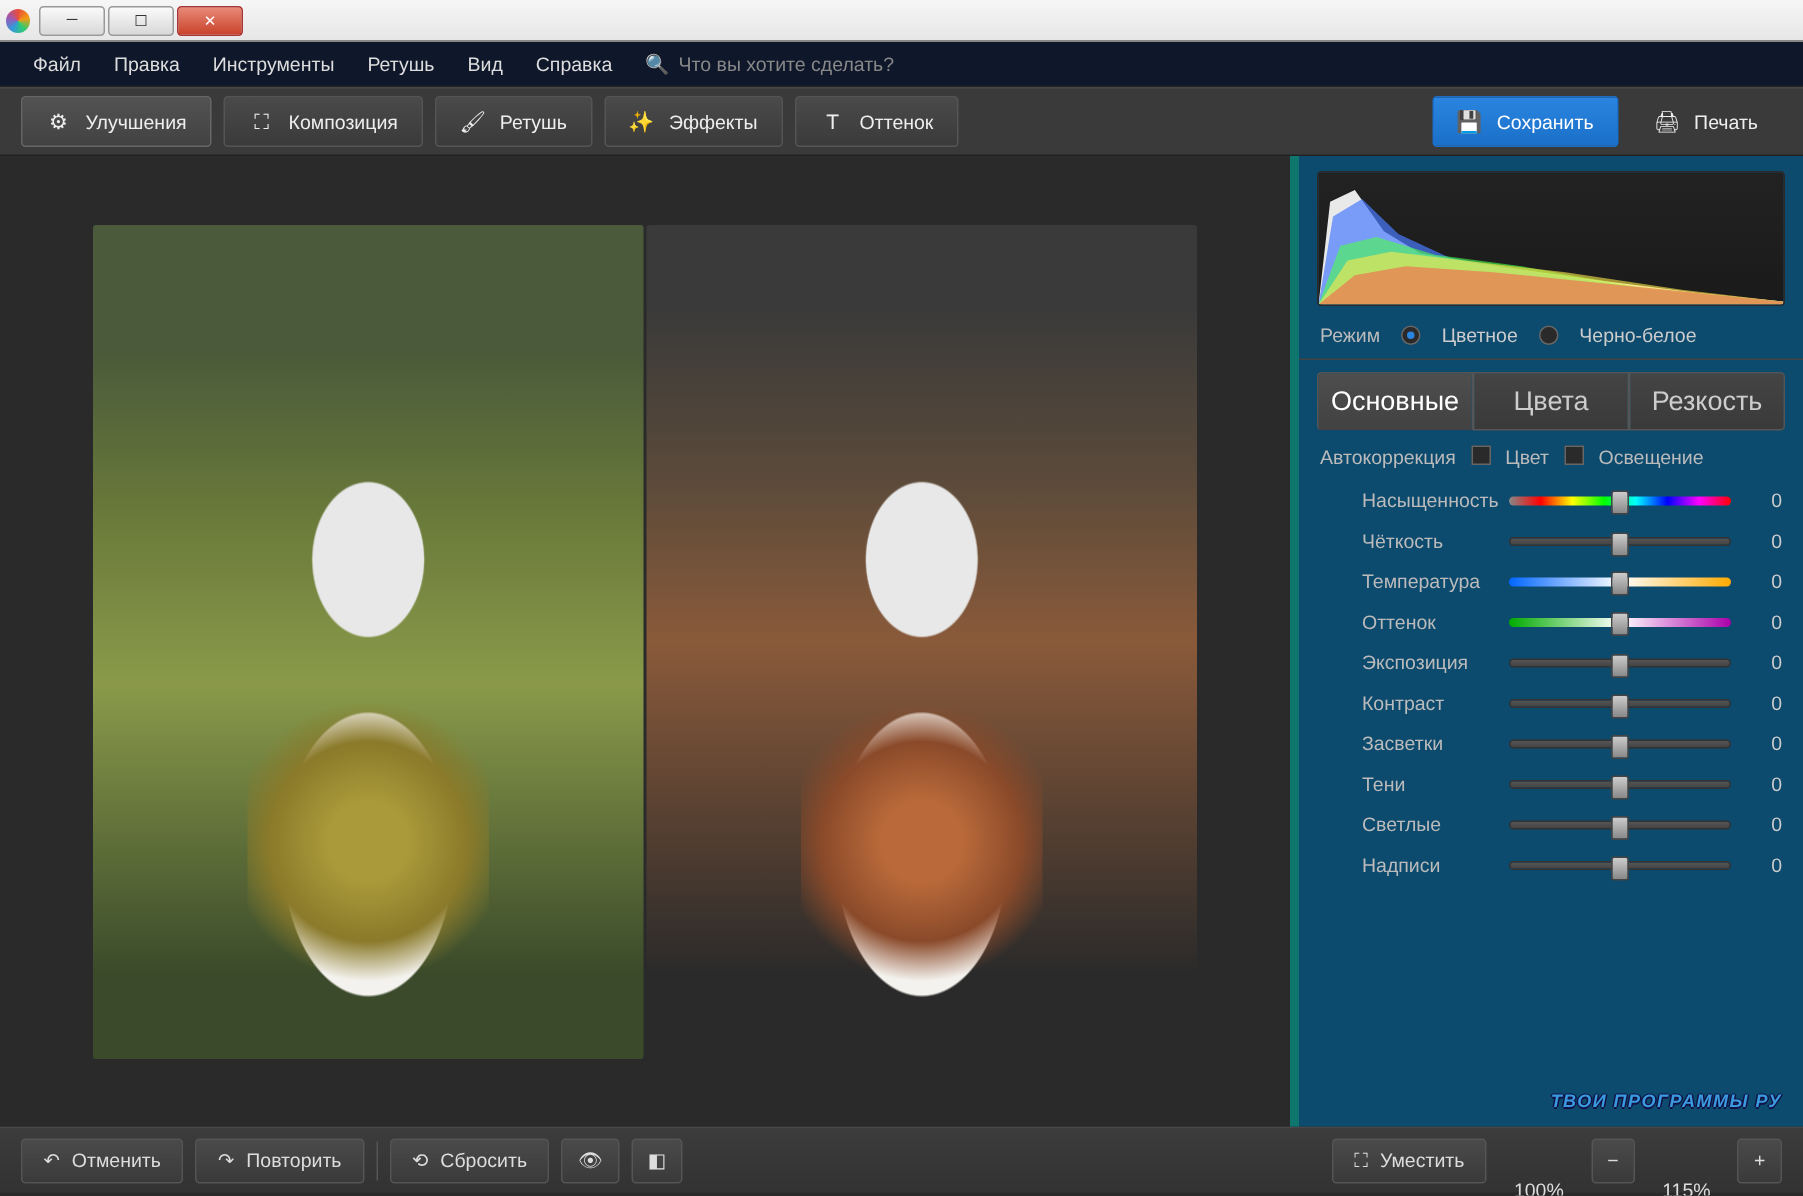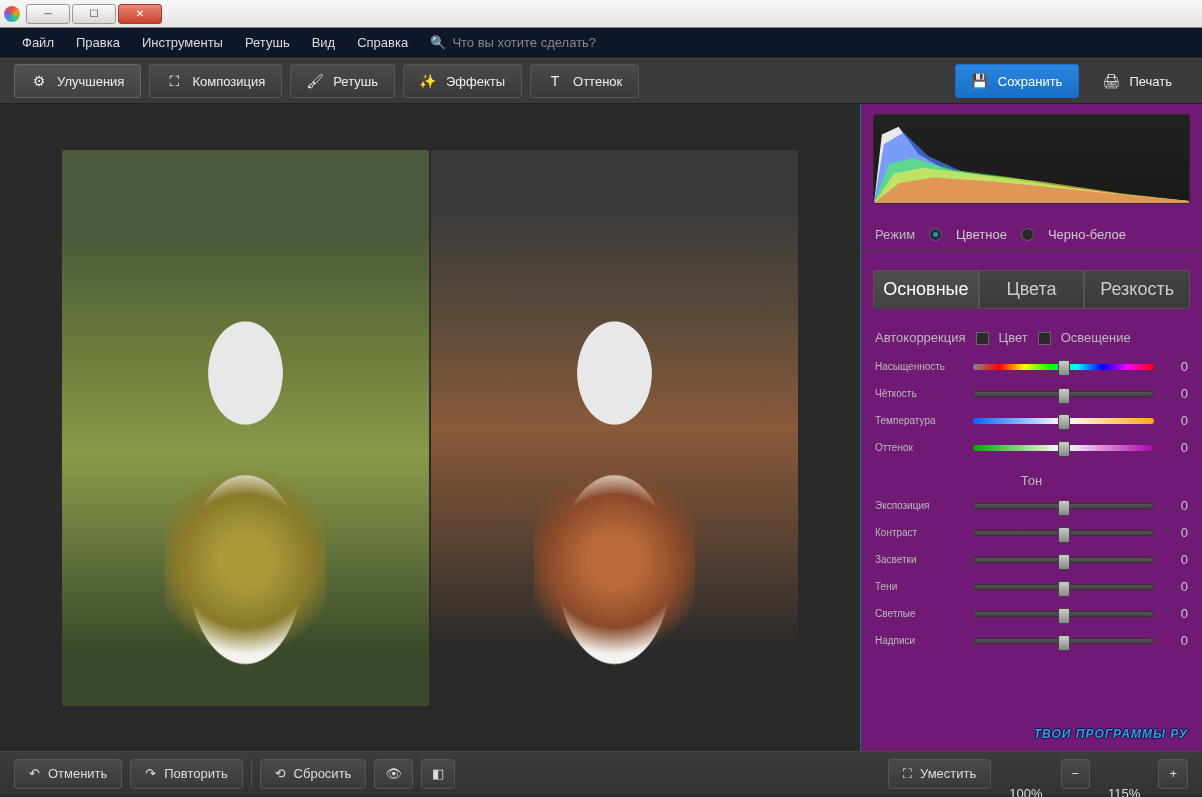--- a/index.html
+++ b/index.html
@@ -33,40 +33,40 @@
 .canvas-area { flex: 1; background: #2a2a2a; display: flex; align-items: center; justify-content: center; position: relative; }
 .canvas-pair { display: flex; gap: 2px; width: 736px; height: 556px; }
 .canvas-half { flex: 1; position: relative; overflow: hidden; border-radius: 2px; }
 .canvas-half.left { background: linear-gradient(to bottom, #4a5a3a 15%, #6a7a3a 35%, #8a9a4a 55%, #3a4a2a 90%); }
 .canvas-half.right { background: linear-gradient(to bottom, #3a3a3a 10%, #5a4a3a 30%, #8a5a3a 50%, #2a2a2a 90%); }
 .canvas-half::before { content:""; position:absolute; top:28%; left:22%; width:56%; height:68%; background: radial-gradient(ellipse 40% 30% at 50% 18%, #e8e8e8 45%, transparent 46%), radial-gradient(ellipse 50% 45% at 50% 70%, #f4f2ee 55%, transparent 56%); }
 .canvas-half.left::after { content:""; position:absolute; top:55%; left:28%; width:44%; height:38%; background: radial-gradient(circle, #aa9a3a 20%, #8a7a2a 50%, transparent 70%); }
 .canvas-half.right::after { content:""; position:absolute; top:55%; left:28%; width:44%; height:38%; background: radial-gradient(circle, #ba6a3a 20%, #8a4a2a 50%, transparent 70%); }
 
 
-.right-panel { width: 342px; background: #701a75; border-left: 1px solid #0f766e; display: flex; flex-direction: column; padding-top: 6px; gap: 11px; }
+.right-panel { width: 342px; background: #0c4a6e; border-left: 6px solid #0f766e; display: flex; flex-direction: column; padding-top: 6px; }
 .histogram { height: 90px; margin: 4px 12px; background: linear-gradient(to bottom, #222, #1a1a1a); border: 1px solid #2a2a2a; border-radius: 3px; position: relative; overflow: hidden; }
 .histogram svg { width: 100%; height: 100%; }
 
 .mode-row { display: flex; align-items: center; padding: 8px 14px; gap: 14px; border-bottom: 1px solid #444; }
 .mode-row .label { color: #bbb; }
 .radio { width: 13px; height: 13px; border-radius: 50%; border: 1px solid #666; background: #2a2a2a; display: inline-block; position: relative; }
 .radio.checked::after { content: ""; position: absolute; inset: 3px; border-radius: 50%; background: #2a85e0; }
 
 .tabs { display: flex; margin: 8px 12px 0 12px; }
 .tab { flex: 1; text-align: center; padding: 8px 0; background: linear-gradient(to bottom, #444, #3a3a3a); border: 1px solid #555; color: #ccc; font-size: 18px; cursor: pointer; }
 .tab.active { background: linear-gradient(to bottom, #4e4e4e, #424242); color: #fff; border-bottom-color: #424242; }
 .tab:first-child { border-radius: 3px 0 0 3px; }
 .tab:last-child { border-radius: 0 3px 3px 0; }
 
 .panel-body { flex: 1; padding: 10px 14px; overflow: hidden; }
-.auto-row { display: flex; align-items: flex-end; gap: 10px; margin-bottom: 14px; font-size: 13px; color: #bbb; }
+.auto-row { display: flex; align-items: flex-start; gap: 10px; margin-bottom: 14px; font-size: 13px; color: #bbb; }
 .auto-row .chk { width: 13px; height: 13px; border: 1px solid #666; background: #2a2a2a; display: inline-block; }
 .slider-row { display: flex; align-items: center; margin-bottom: 12px; gap: 8px; }
-.slider-row .sl-label { width: 90px; color: #bbb; font-size: 10px; }
+.slider-row .sl-label { width: 90px; color: #bbb; font-size: 13px; margin-left: 28px; }
 .slider-row .sl-track { flex: 1; height: 6px; border-radius: 3px; position: relative; }
 .slider-row .sl-track.plain { background: linear-gradient(to bottom, #555, #444); border: 1px solid #333; }
 .slider-row .sl-track.rainbow { background: linear-gradient(to right, #888, #f00, #ff0, #0f0, #0ff, #00f, #f0f, #f00); }
 .slider-row .sl-track.temp { background: linear-gradient(to right, #06f, #fff, #fa0); }
 .slider-row .sl-track.tint { background: linear-gradient(to right, #0a0, #fff, #a0a); }
 .slider-row .sl-track::after { content: ""; position: absolute; left: 50%; top: -4px; width: 10px; height: 14px; background: linear-gradient(to bottom, #ccc, #888); border-radius: 2px; transform: translateX(-50%); border: 1px solid #444; }
 .slider-row .sl-val { width: 26px; text-align: right; color: #ccc; font-size: 13px; }
 
 .section-label { text-align: center; color: #bbb; padding: 6px 0 10px; font-size: 13px; }
 .watermark { text-align: right; padding: 10px 14px; color: #3a9ae0; font-size: 12px; font-weight: 700; letter-spacing: 1px; font-style: italic; text-shadow: -1px 0 #114, 1px 0 #114, 0 -1px #114, 0 1px #114; }
@@ -192,21 +192,20 @@
         <span class="sl-label">Температура</span>
         <span class="sl-track temp"></span>
         <span class="sl-val">0</span>
       </div>
       <div class="slider-row">
         <span class="sl-label">Оттенок</span>
         <span class="sl-track tint"></span>
         <span class="sl-val">0</span>
       </div>
 
-      <div class="section-label">Тон</div>
 
       <div class="slider-row">
         <span class="sl-label">Экспозиция</span>
         <span class="sl-track plain"></span>
         <span class="sl-val">0</span>
       </div>
       <div class="slider-row">
         <span class="sl-label">Контраст</span>
         <span class="sl-track plain"></span>
         <span class="sl-val">0</span>

